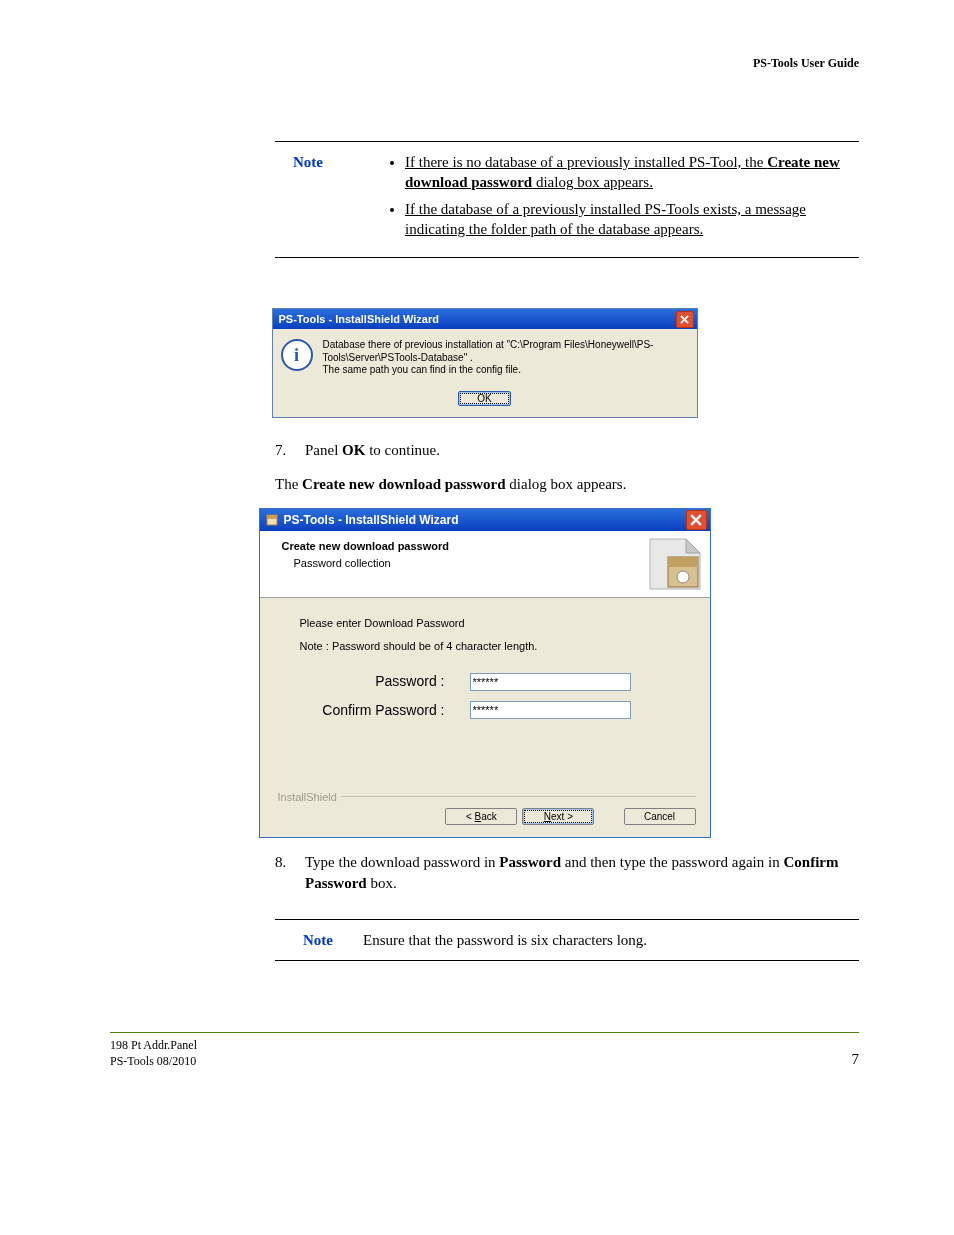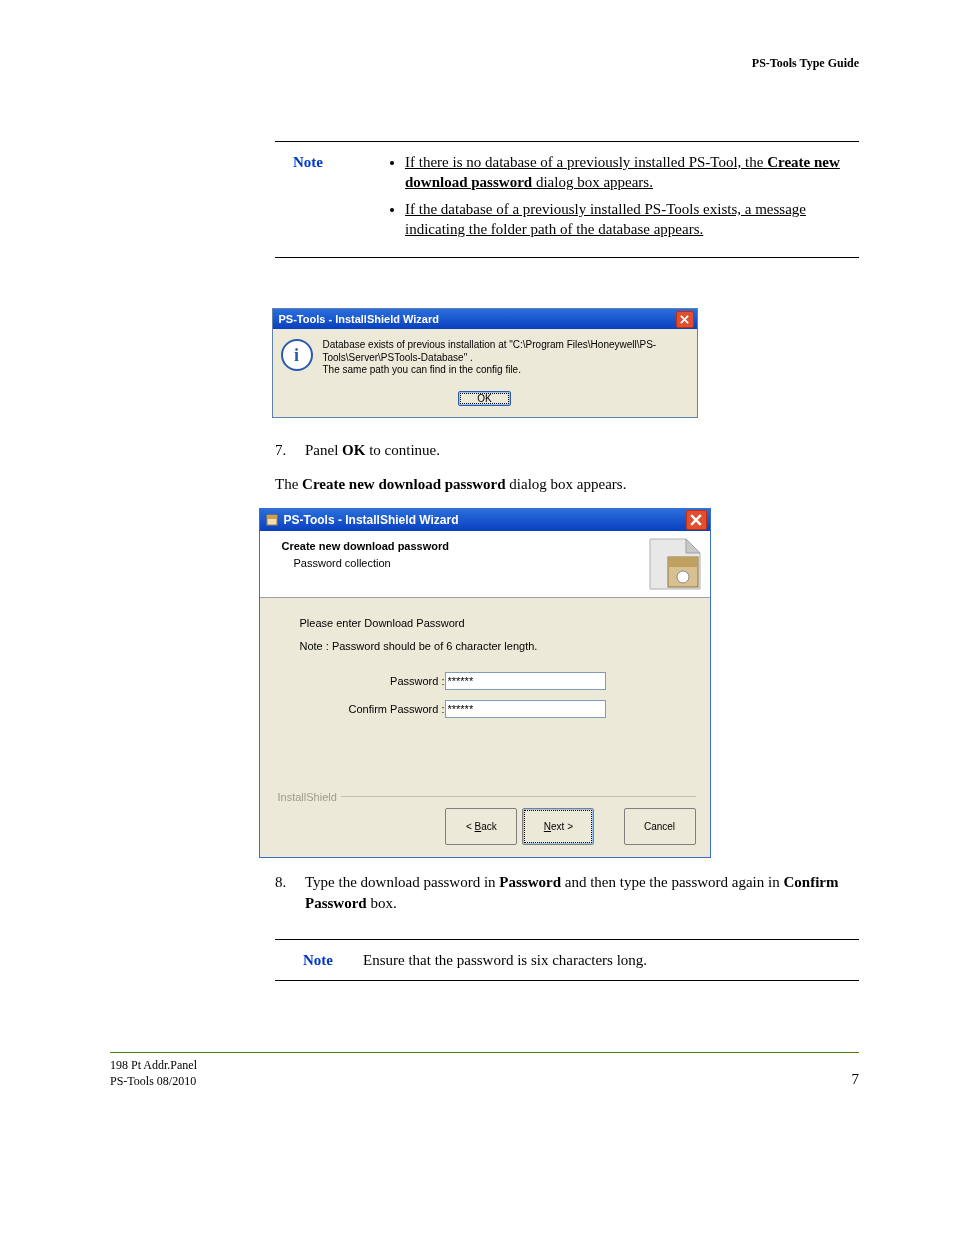--- a/index.html
+++ b/index.html
@@ -142,21 +142,21 @@
     padding: 18px 30px 10px 40px;
     min-height: 170px;
   }
   .wizard-body .wb-line { margin: 0 0 8px 0; }
   .form-row {
     display: flex; align-items: center;
     margin: 10px 0;
   }
   .form-row label {
     width: 145px; text-align: right;
-    padding-right: 0; font-size: 11px;
+    padding-right: 25px; font-size: 14px;
   }
   .form-row input {
     width: 155px; height: 16px;
     font-family: Tahoma, Arial, sans-serif;
     font-size: 11px;
     border: 1px solid #7f9db9;
     padding: 0 2px;
     background: #fff;
   }
   .wizard-footer {
@@ -168,41 +168,41 @@
     position: absolute; left: 14px; top: -6px;
     color: #9c9c8a; font-size: 11px;
     background: #ece9d8; padding: 0 4px;
   }
   .wizard-footer::before {
     content: "";
     position: absolute; left: 14px; right: 14px; top: 0;
     border-top: 1px solid #c0c0b0;
   }
   .wizard-footer .win-btn {
-    padding: 12px 0; width: 72px; margin-left: 2px;
+    padding: 2px 0; width: 72px; margin-left: 2px;
     border: 1px solid #808080;
   }
   .wizard-footer .win-btn.gap { margin-left: 26px; }
   .page-footer {
     margin-top: 71px;
     border-top: 1px solid #4d7c0f;
     padding-top: 4px;
     font-size: 12px;
     display: flex;
     justify-content: space-between;
     align-items: flex-end;
   }
   .page-number { font-size: 15px; }
   .u { text-decoration: underline; }
 </style>
 </head>
 <body>
 
 <div class="page">
-  <div class="header-right">PS-Tools Type Guide</div>
+  <div class="header-right">PS-Tools User Guide</div>
 
   <div class="indent-block">
     <hr class="section-rule">
     <div class="note-block">
       <div class="note-label">Note</div>
       <div class="note-body-list">
         <ul>
           <li>
             <span>If there is no database of a previously installed PS-Tool, the </span><span class="bold">Create new download password</span><span> dialog box appears.</span>
           </li>
@@ -220,21 +220,21 @@
       <span class="t-title">PS-Tools - InstallShield Wizard</span>
       <span class="close-btn">
         <svg viewBox="0 0 10 10">
             <path d="M1 1 L9 9 M9 1 L1 9" stroke="#fff" stroke-width="2" fill="none"></path>
           </svg>
       </span>
     </div>
     <div class="msgbox-body">
       <div class="info-icon">i</div>
       <div class="msgbox-text">
-        <div>Database exists of previous installation at "C:\Program Files\Honeywell\PS-Tools\Server\PSTools-Database" .</div>
+        <div>Database there of previous installation at "C:\Program Files\Honeywell\PS-Tools\Server\PSTools-Database" .</div>
         <div>The same path you can find in the config file.</div>
       </div>
     </div>
     <div class="msgbox-buttons">
       <button class="win-btn default">OK</button>
     </div>
   </div>
 
   <div class="indent-block">
     <div class="step">
@@ -271,21 +271,21 @@
           <polygon points="4,4 40,4 54,18 54,54 4,54" fill="#e8e8e8" stroke="#b0b0b0"></polygon>
           <polygon points="40,4 54,18 40,18" fill="#c8c8c8" stroke="#a0a0a0"></polygon>
           <rect x="22" y="22" width="30" height="30" fill="#d8c090" stroke="#907040"></rect>
           <rect x="22" y="22" width="30" height="10" fill="#c0a060"></rect>
           <circle cx="37" cy="42" r="6" fill="#fff" stroke="#888"></circle>
         </svg>
       </div>
     </div>
     <div class="wizard-body">
       <div class="wb-line">Please enter Download Password</div>
-      <div class="wb-line" style="margin-bottom:18px">Note : Password should be of 6 character length.</div>
+      <div class="wb-line" style="margin-bottom:18px">Note : Password should be of 4 character length.</div>
       <div class="form-row">
         <label>Password :</label>
         <input type="text" value="******" style="">
       </div>
       <div class="form-row">
         <label>Confirm Password :</label>
         <input type="text" value="******" style="">
       </div>
     </div>
     <div class="wizard-footer">

